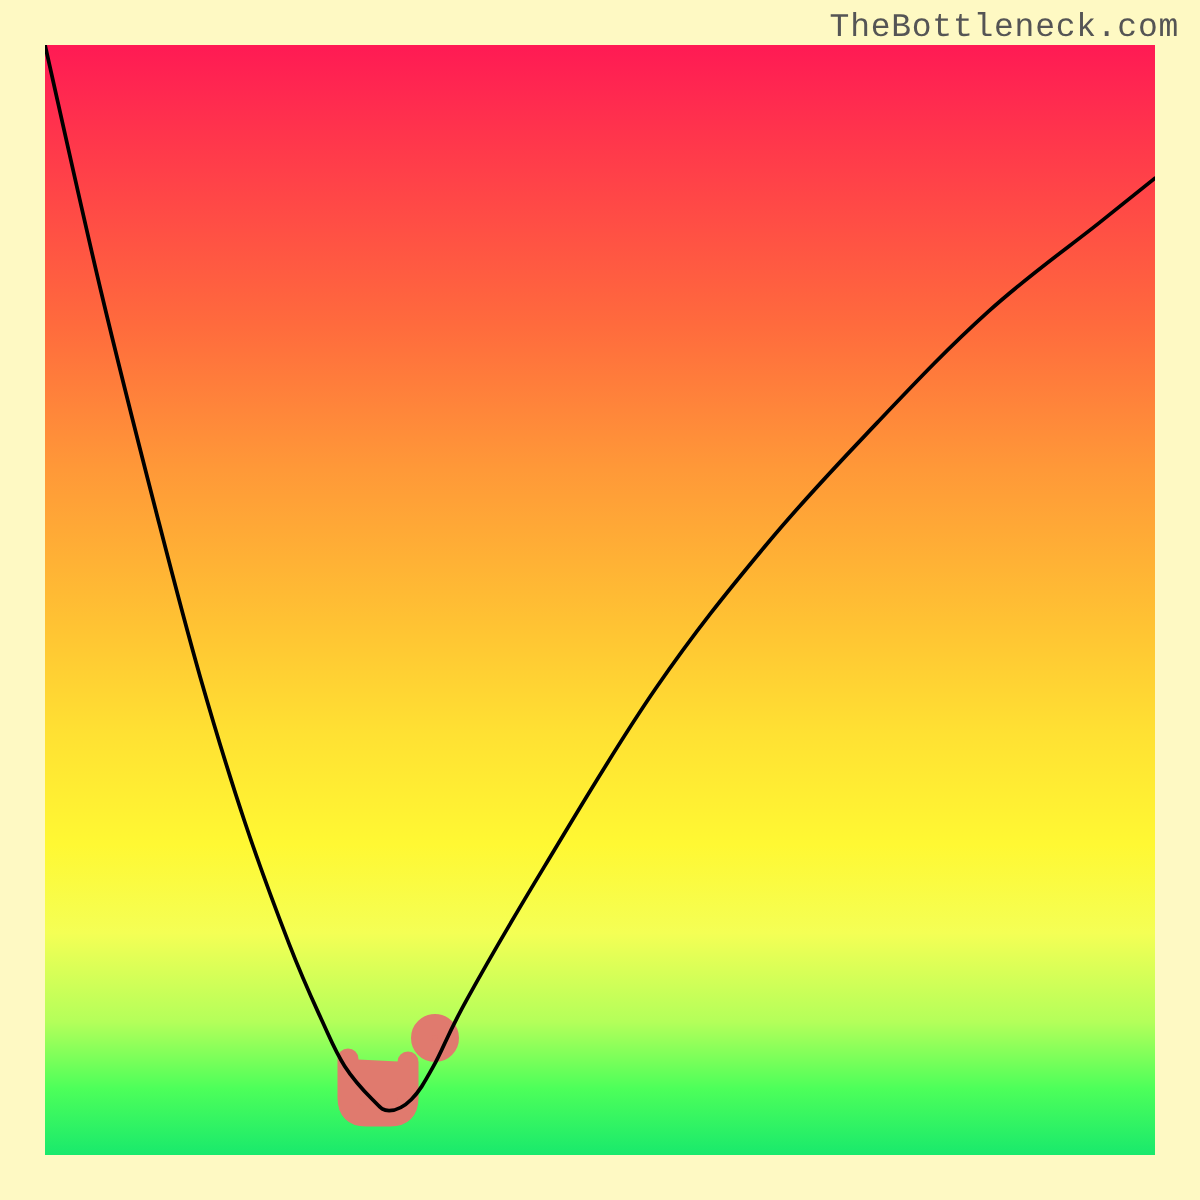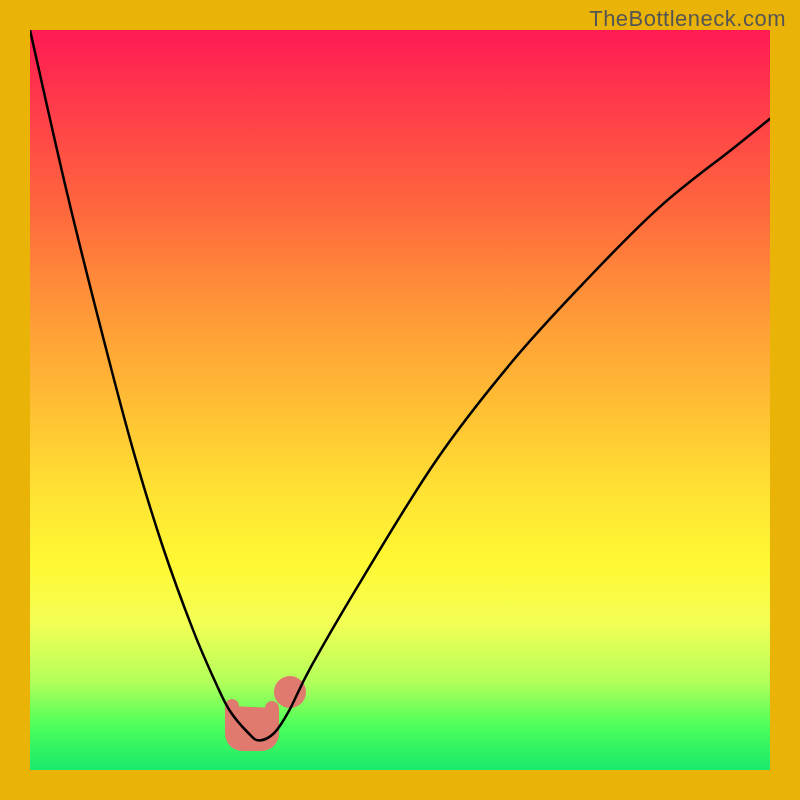--- a/index.html
+++ b/index.html
@@ -8,21 +8,22 @@
     width: 800px;
     height: 800px;
     overflow: hidden;
     background: #000;
     font-family: Arial, Helvetica, sans-serif;
   }
   .outer {
     position: relative;
     width: 800px;
     height: 800px;
-    background: #eab308;
+    background: #fef9c3;
+    font-family: Liberation Mono, monospace;
   }
   .watermark {
     position: absolute;
     top: 6px;
     right: 14px;
     color: #555;
     font-size: 22px;
     font-weight: 500;
     letter-spacing: 0.5px;
     z-index: 10;

